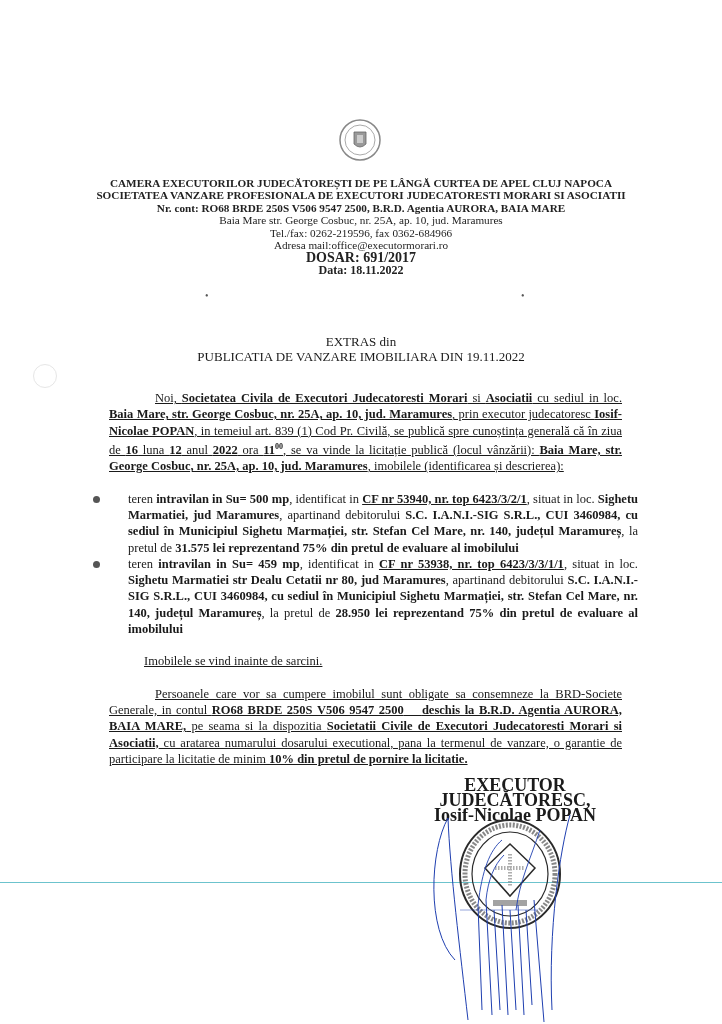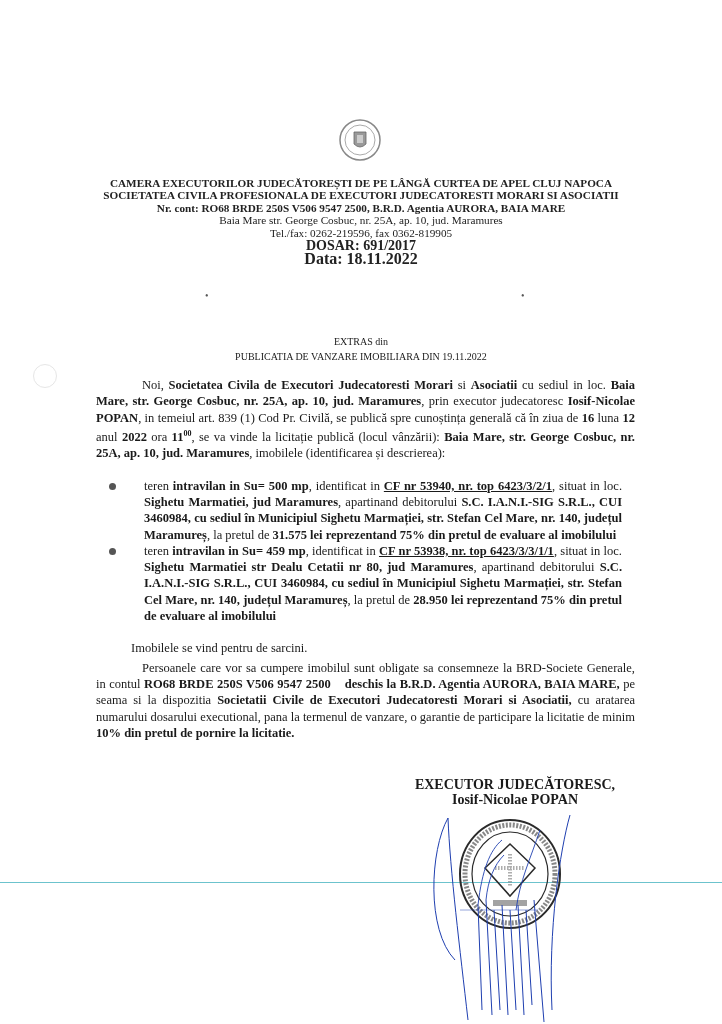--- a/index.html
+++ b/index.html
@@ -7,34 +7,34 @@
          font-family: "Liberation Serif", "DejaVu Serif", serif; color: #1a1a1a; }
   .page { position: absolute; inset: 0; }
   .emblem { position: absolute; left: 338px; top: 118px; width: 44px; height: 44px; }
   .hole { position: absolute; left: 33px; top: 364px; width: 22px; height: 22px;
           border: 1.5px solid #e6e6e6; border-radius: 50%; }
   .header { position: absolute; left: 80px; width: 562px; top: 177px; text-align: center;
             font-size: 11.2px; line-height: 12.4px; color: #222; }
   .header .b { font-weight: bold; }
   .dot { position: absolute; font-size: 10px; color: #555; }
   .title { position: absolute; left: 80px; width: 562px; top: 334px; text-align: center;
-           font-size: 10px; line-height: 15px; }
+           font-size: 13px; line-height: 15px; }
   .body { position: absolute; left: 93px; width: 545px; top: 374px;
           font-size: 12.5px; line-height: 16.3px; text-align: justify; }
-  .body p { margin: 3px; }
+  .body p { margin: 16px; text-decoration: underline; }
   .indent { text-indent: 46px; }
   .body b { font-weight: bold; }
   .body u { text-decoration: underline; font-weight: bold; }
-  ul.items { list-style: none; margin: 16px; padding: 0; }
+  ul.items { list-style: none; margin: 0; padding: 0; }
   ul.items li { position: relative; padding-left: 35px; }
   ul.items li .bullet { position: absolute; left: 0; top: 5px; width: 7px; height: 7px;
                         border-radius: 50%; background: #555; }
   .imob { padding-left: 35px; }
   .sig { position: absolute; left: 405px; width: 220px; top: 778px; text-align: center;
-         font-size: 14px; line-height: 14.8px; }
+         font-size: 18px; line-height: 14.8px; }
   .hline { position: absolute; left: 0; width: 722px; top: 882px; height: 1.3px;
            background: #6cc3cd; }
   .stamp { position: absolute; left: 455px; top: 816px; width: 110px; height: 128px; }
   .pen { position: absolute; left: 420px; top: 810px; width: 180px; height: 215px; }
 </style>
 </head>
 <body>
 
 <div class="page">
 
@@ -42,26 +42,27 @@
 
   <svg class="emblem" viewBox="0 0 44 44">
     <circle cx="22" cy="22" r="20" fill="none" stroke="#888" stroke-width="1.5"></circle>
     <circle cx="22" cy="22" r="15" fill="none" stroke="#aaa" stroke-width="1"></circle>
     <path d="M16 14 L28 14 L28 26 Q22 32 16 26 Z" fill="#999" stroke="#666" stroke-width="0.8"></path>
     <path d="M19 17 L25 17 L25 25 L19 25 Z" fill="#ccc"></path>
   </svg>
 
   <div class="header">
     <div class="b">CAMERA EXECUTORILOR JUDECĂTOREȘTI DE PE LÂNGĂ CURTEA DE APEL CLUJ NAPOCA</div>
-    <div class="b">SOCIETATEA CIVILA PROFESIONALA DE EXECUTORI JUDECATORESTI MORARI SI ASOCIATII</div>
+    <div class="b">SOCIETATEA VANZARE PROFESIONALA DE EXECUTORI JUDECATORESTI MORARI SI ASOCIATII</div>
     <div class="b">Nr. cont: RO68 BRDE 250S V506 9547 2500, B.R.D. Agentia AURORA, BAIA MARE</div>
     <div>Baia Mare str. George Cosbuc, nr. 25A, ap. 10, jud. Maramures</div>
-    <div>Tel./fax: 0262-219596, fax 0362-819905</div>
+    <div>Tel./fax: 0262-219596, fax 0362-684966</div>
+    <div>Adresa mail:office@executormorari.ro</div>
     <div class="b" style="font-size:14px;line-height:13px;">DOSAR: 691/2017</div>
-    <div class="b" style="font-size:16px;line-height:13px;">Data: 18.11.2022</div>
+    <div class="b" style="font-size:12px;line-height:13px;">Data: 18.11.2022</div>
   </div>
   <span class="dot" style="left:205px;top:290px;">•</span>
   <span class="dot" style="left:521px;top:290px;">•</span>
 
   <div class="title">
     <div>EXTRAS din</div>
     <div>PUBLICATIA DE VANZARE IMOBILIARA DIN 19.11.2022</div>
   </div>
 
   <div class="body">
@@ -71,21 +72,21 @@
       <li>
         <span class="bullet"></span>
         <span>teren </span><b>intravilan in Su= 500 mp</b><span>, identificat in </span><u>CF nr 53940, nr. top 6423/3/2/1</u><span>, situat in loc. </span><b>Sighetu Marmatiei, jud Maramures</b><span>, apartinand debitorului </span><b>S.C. I.A.N.I.-SIG S.R.L., CUI 3460984, cu sediul în Municipiul Sighetu Marmației, str. Stefan Cel Mare, nr. 140, județul Maramureș</b><span>, la pretul de </span><b>31.575 lei reprezentand 75% din pretul de evaluare al imobilului</b>
       </li>
       <li>
         <span class="bullet"></span>
         <span>teren </span><b>intravilan in Su= 459 mp</b><span>, identificat in </span><u>CF nr 53938, nr. top 6423/3/3/1/1</u><span>, situat in loc. </span><b>Sighetu Marmatiei str Dealu Cetatii nr 80, jud Maramures</b><span>, apartinand debitorului </span><b>S.C. I.A.N.I.-SIG S.R.L., CUI 3460984, cu sediul în Municipiul Sighetu Marmației, str. Stefan Cel Mare, nr. 140, județul Maramureș</b><span>, la pretul de </span><b>28.950 lei reprezentand 75% din pretul de evaluare al imobilului</b>
       </li>
     </ul>
 
-    <p class="imob">Imobilele se vind pentru de sarcini.</p>
+    <p class="imob">Imobilele se vind inainte de sarcini.</p>
     <p class="indent"><span>Persoanele care vor sa cumpere imobilul sunt obligate sa consemneze la BRD-Societe Generale, in contul </span><b>RO68 BRDE 250S V506 9547 2500</b><span style="white-space:pre">    </span><b>deschis la B.R.D. Agentia AURORA, BAIA MARE,</b><span> pe seama si la dispozitia </span><b>Societatii Civile de Executori Judecatoresti Morari si Asociatii,</b><span> cu aratarea numarului dosarului executional, pana la termenul de vanzare, o garantie de participare la licitatie de minim </span><b>10% din pretul de pornire la licitatie.</b></p>
   </div>
 
   <div class="sig">
     <div style="font-weight:bold">EXECUTOR JUDECĂTORESC,</div>
     <div style="font-weight:bold">Iosif-Nicolae POPAN</div>
   </div>
 
   <div class="hline"></div>
 

